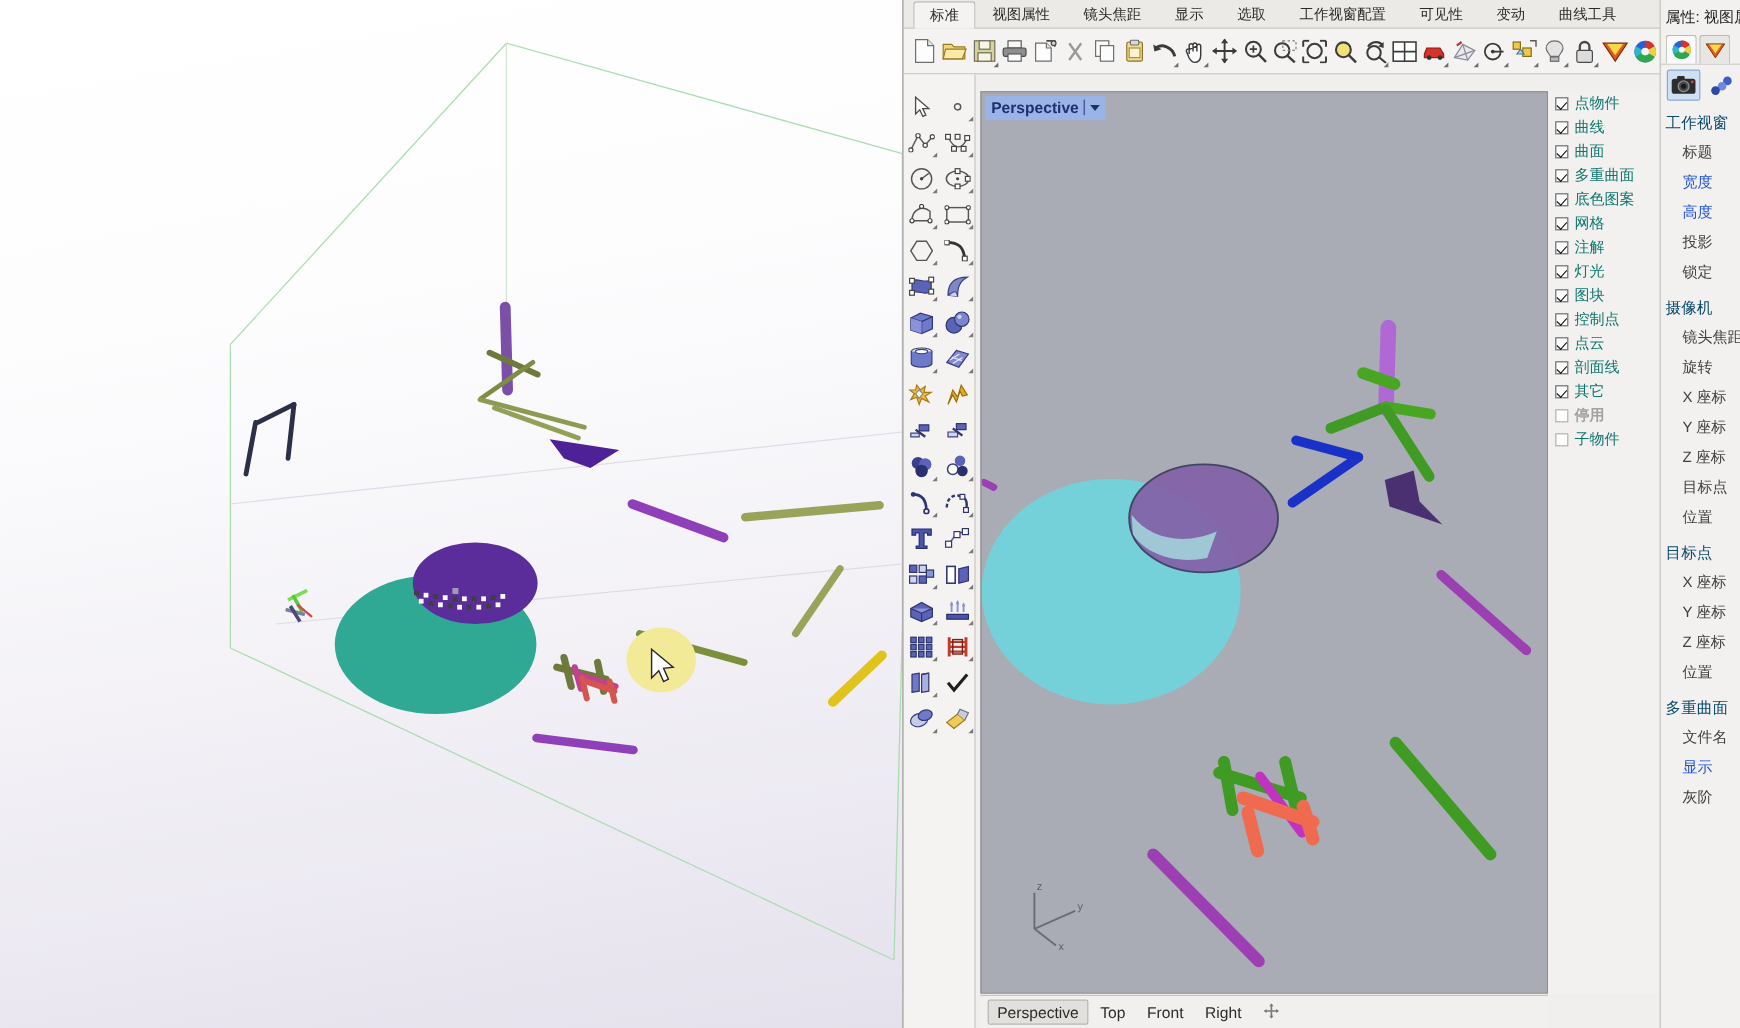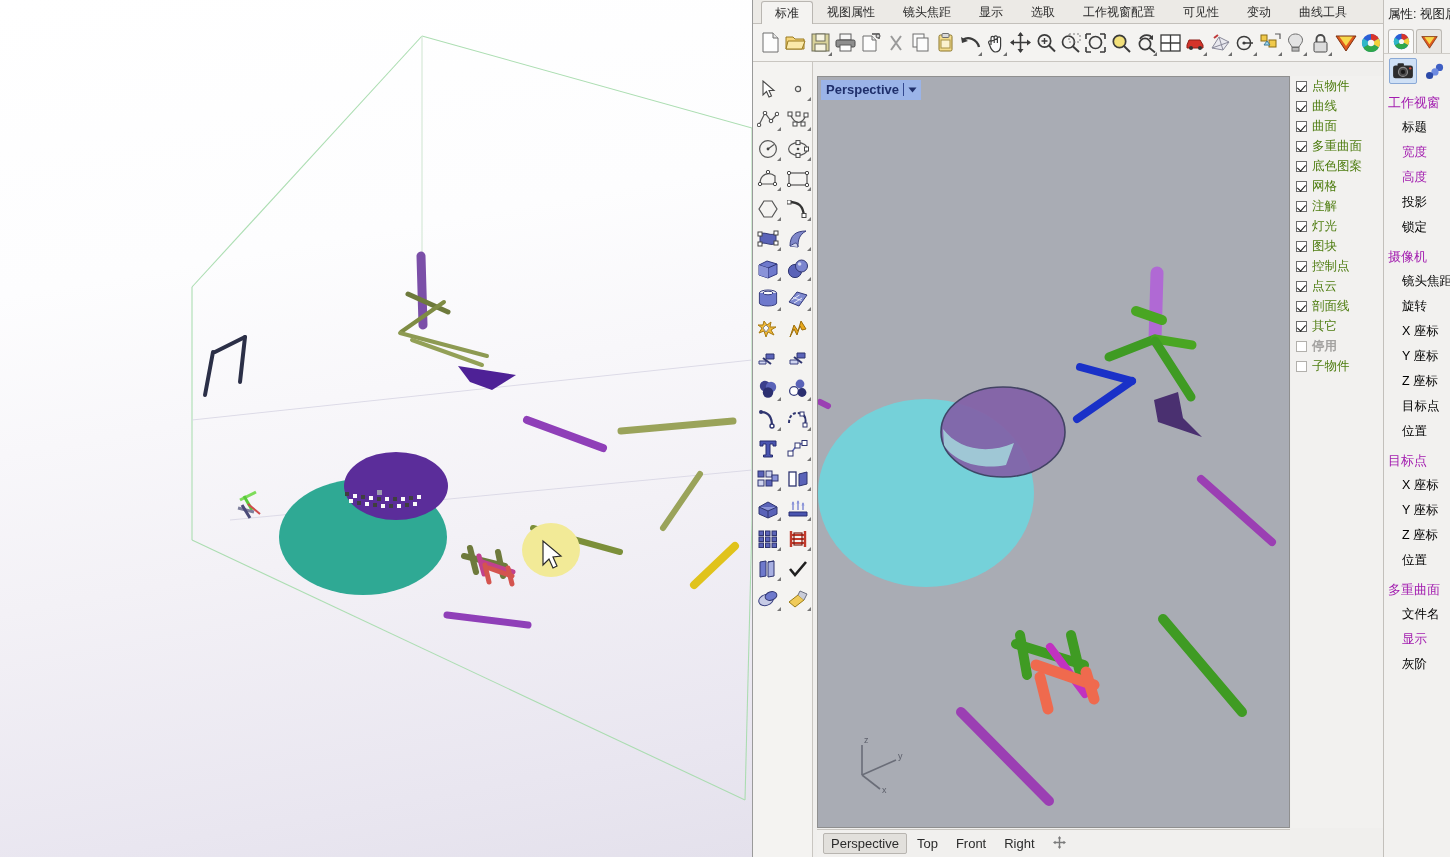--- a/index.html
+++ b/index.html
@@ -124,40 +124,40 @@
   .cbx {
     width: 11px; height: 11px; background: #ffffff;
     border: 1px solid #6b6b6b; position: relative; flex: none;
   }
   .cbx.checked::after {
     content: ""; position: absolute; left: 2px; top: 1px;
     width: 4px; height: 7px; border: solid #1a1a1a;
     border-width: 0 1.6px 1.6px 0; transform: rotate(42deg);
   }
   .cbx.dim { border-color: #b2b0ac; }
-  .flabel { font-size: 12.5px; color: #4d7c0f; }
+  .flabel { font-size: 12.5px; color: #0f766e; }
   .flabel.dim { color: #a3a2a0; font-weight: bold; }
 
   
   #props {
     position: absolute; left: 630px; top: 0; width: 68px; height: 857px;
     background: #f2f1ef;
     border-left: 1px solid #c3c0bb;
   }
   #props-title { font-size: 12.5px; color: #1d1d1d; padding: 6px 0 0 4px; white-space: nowrap; cursor: default; }
   #props-tabs { display: flex; align-items: flex-end; gap: 2px; padding: 6px 0 0 4px; height: 30px; }
   .ptab { width: 26px; height: 24px; display: flex; align-items: center; justify-content: center;
     border: 1px solid #bdbab5; border-bottom: none; background: #e8e6e2; border-radius: 3px 3px 0 0; cursor: default; }
   .ptab.active { background: #fafafa; }
   #props-iconbar { display: flex; gap: 4px; padding: 4px 0 2px 5px; border-top: 1px solid #cfccc7; }
   .picon { width: 28px; height: 26px; display: flex; align-items: center; justify-content: center; cursor: default; }
   .picon.sel { background: #cfe0f5; border: 1px solid #8aa9d6; border-radius: 2px; }
-  .pgroup { font-size: 13px; color: #a21caf; padding: 8px 0 3px 4px; white-space: nowrap; cursor: default; }
-  .prow { font-size: 12.5px; color: #000000; padding: 4px 0 4px 18px; white-space: nowrap; cursor: default; }
-  .prow.dimv { color: #a21caf; }
+  .pgroup { font-size: 13px; color: #0c4a6e; padding: 8px 0 3px 4px; white-space: nowrap; cursor: default; }
+  .prow { font-size: 12.5px; color: #404040; padding: 4px 0 4px 18px; white-space: nowrap; cursor: default; }
+  .prow.dimv { color: #1d4ed8; }
 
   
   #winedge { position: absolute; left: 752px; top: 0; width: 1px; height: 857px; background: #8e8e8e; }
 </style>
 </head>
 <body>
 
 <div id="root">
 
   <div id="left-render">

